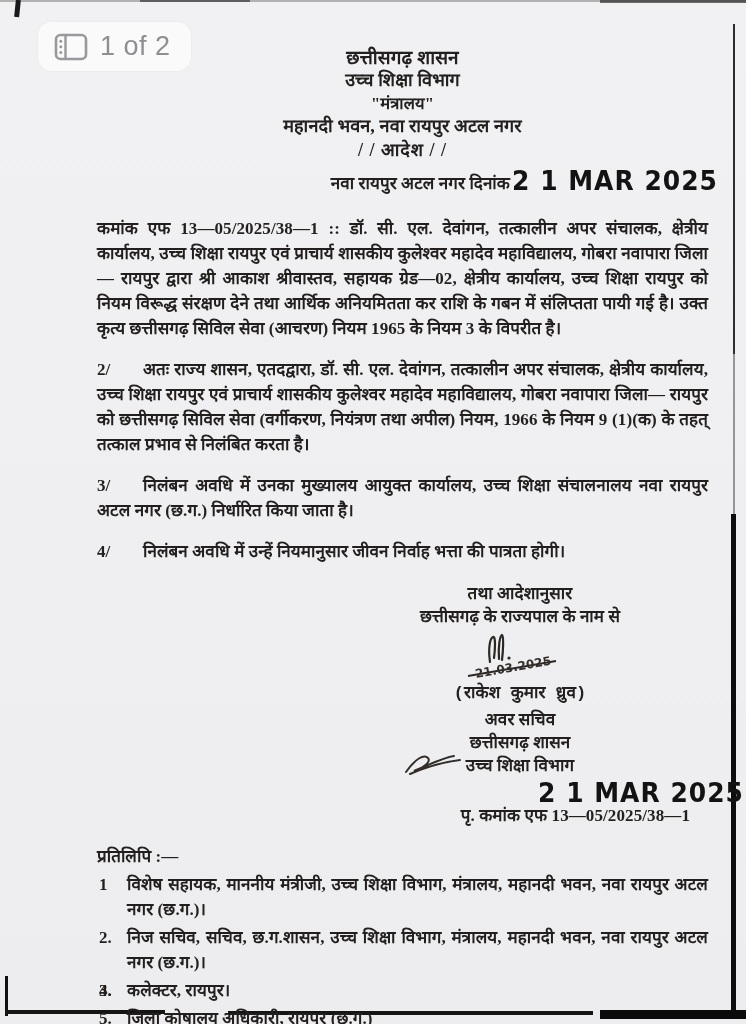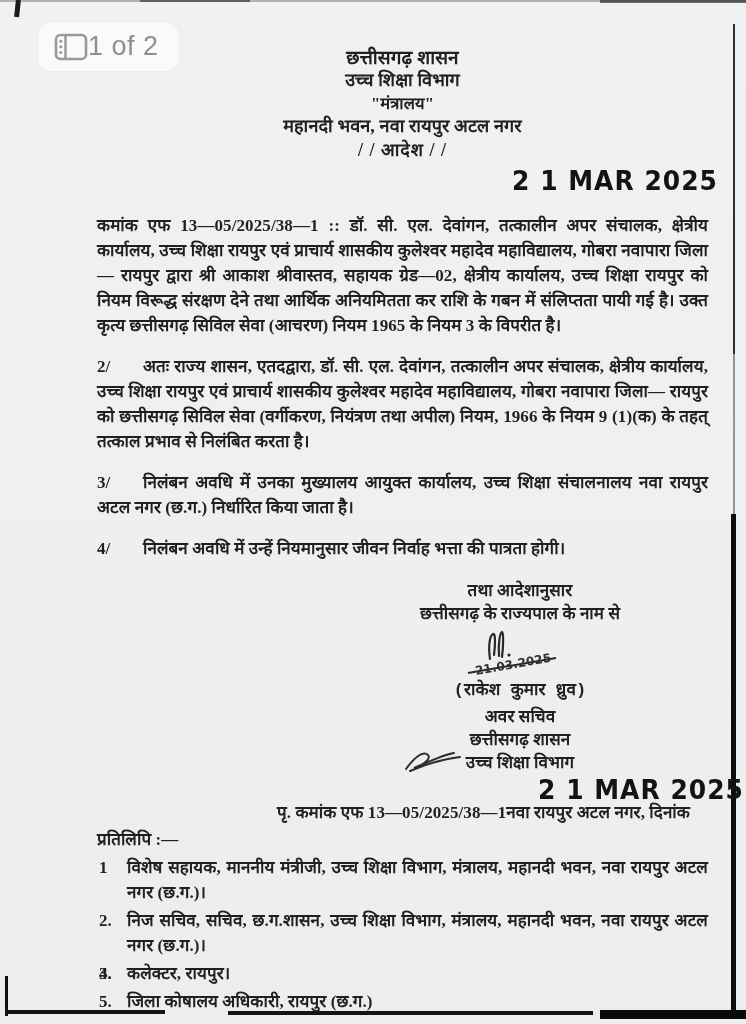--- a/index.html
+++ b/index.html
@@ -21,21 +21,21 @@
   .a-right-mid { left: 733px; top: 354px; width: 2px; height: 160px; background: rgba(40,40,40,.45); }
   .a-right-thick { left: 731px; top: 514px; width: 5px; height: 496px; background: #0d0d0d; }
   .a-bl-vert { left: 5px; top: 976px; width: 3px; height: 40px; background: #101010; }
   .a-bot-seg1 { left: 5px; top: 1010px; width: 160px; height: 4px; }
   .a-bot-seg2 { left: 228px; top: 1011px; width: 365px; height: 4px; }
   .a-bot-seg3 { left: 600px; top: 1010px; width: 146px; height: 9px; background: #0a0a0a; }
 
   
   .page-badge {
     position: absolute; left: 38px; top: 22px;
-    display: flex; align-items: center; gap: 0;
+    display: flex; align-items: center; gap: 12px;
     background: rgba(251,251,252,.92);
     border-radius: 14px;
     padding: 9px 20px 9px 16px;
     box-shadow: 0 0 0 1px rgba(0,0,0,.02);
     cursor: pointer;
   }
   .page-badge svg { display: block; }
   .page-badge .label {
     font-family: "Liberation Sans", "DejaVu Sans", sans-serif;
     font-size: 27px; color: #8e8e93; letter-spacing: .5px;
@@ -85,21 +85,21 @@
   .sig-line { line-height: 23px; }
   .dept-row { position: relative; line-height: 23px; }
   .dept-row .scribble { position: absolute; left: 42px; top: -4px; }
   .sig-stamp {
     position: absolute; right: -64px; bottom: -27px;
   }
 
   
   .footer { margin-top: 26px; position: relative; }
   .memo-row { display: flex; justify-content: flex-end; padding-right: 18px; }
-  .copies-label { margin-top: 2px; }
+  .copies-label { margin-top: 16px; }
   .copy-list { margin-top: 3px; }
   .copy-item { position: relative; padding-left: 30px; text-align: justify; margin-top: 3px; }
   .copy-item .cnum { position: absolute; left: 2px; top: 0; }
 </style>
 </head>
 <body>
 
 <div class="artifact a-top-strip"></div>
 <div class="artifact a-top-seg1"></div>
 <div class="artifact a-top-seg2"></div>
@@ -129,20 +129,21 @@
 
   <div class="doc-header">
     <div class="h1">छत्तीसगढ़ शासन</div>
     <div class="h2">उच्च शिक्षा विभाग</div>
     <div class="h3">"मंत्रालय"</div>
     <div class="h4">महानदी भवन, नवा रायपुर अटल नगर</div>
     <div class="h5">/ / आदेश / /</div>
   </div>
 
   <div class="dateline">
+    <span>नवा रायपुर अटल नगर दिनांक</span>
     <span class="stamp">2 1 MAR 2025</span>
   </div>
 
   <p class="para first">कमांक एफ 13—05/2025/38—1 :: डॉ. सी. एल. देवांगन, तत्कालीन अपर संचालक, क्षेत्रीय कार्यालय, उच्च शिक्षा रायपुर एवं प्राचार्य शासकीय कुलेश्वर महादेव महाविद्यालय, गोबरा नवापारा जिला— रायपुर द्वारा श्री आकाश श्रीवास्तव, सहायक ग्रेड—02, क्षेत्रीय कार्यालय, उच्च शिक्षा रायपुर को नियम विरूद्ध संरक्षण देने तथा आर्थिक अनियमितता कर राशि के गबन में संलिप्तता पायी गई है। उक्त कृत्य छत्तीसगढ़ सिविल सेवा (आचरण) नियम 1965 के नियम 3 के विपरीत है।</p>
 
   <p class="para"><span class="pnum">2/</span><span>अतः राज्य शासन, एतदद्वारा, डॉ. सी. एल. देवांगन, तत्कालीन अपर संचालक, क्षेत्रीय कार्यालय, उच्च शिक्षा रायपुर एवं प्राचार्य शासकीय कुलेश्वर महादेव महाविद्यालय, गोबरा नवापारा जिला— रायपुर को छत्तीसगढ़ सिविल सेवा (वर्गीकरण, नियंत्रण तथा अपील) नियम, 1966 के नियम 9 (1)(क) के तहत् तत्काल प्रभाव से निलंबित करता है।</span></p>
 
   <p class="para"><span class="pnum">3/</span><span>निलंबन अवधि में उनका मुख्यालय आयुक्त कार्यालय, उच्च शिक्षा संचालनालय नवा रायपुर अटल नगर (छ.ग.) निर्धारित किया जाता है।</span></p>
 
   <p class="para"><span class="pnum">4/</span><span>निलंबन अवधि में उन्हें नियमानुसार जीवन निर्वाह भत्ता की पात्रता होगी।</span></p>
@@ -168,21 +169,20 @@
         </svg>
       </span>
       <span>उच्च शिक्षा विभाग</span>
       <span class="stamp sig-stamp">2 1 MAR 2025</span>
     </div>
   </div>
 
   <div class="footer">
     <div class="memo-row">
       <span>पृ. कमांक एफ 13—05/2025/38—1</span>
-      <span>नवा रायपुर अटल नगर, दिनांक</span>
     </div>
     <div class="copies-label">प्रतिलिपि :—</div>
     <div class="copy-list">
       <div class="copy-item"><span class="cnum">1</span><span>विशेष सहायक, माननीय मंत्रीजी, उच्च शिक्षा विभाग, मंत्रालय, महानदी भवन, नवा रायपुर अटल नगर (छ.ग.)।</span></div>
       <div class="copy-item"><span class="cnum">2.</span><span>निज सचिव, सचिव, छ.ग.शासन, उच्च शिक्षा विभाग, मंत्रालय, महानदी भवन, नवा रायपुर अटल नगर (छ.ग.)।</span></div>
       <div class="copy-item"><span class="cnum">3.</span></div>
       <div class="copy-item"><span class="cnum">4.</span><span>कलेक्टर, रायपुर।</span></div>
       <div class="copy-item"><span class="cnum">5.</span><span>जिला कोषालय अधिकारी, रायपुर (छ.ग.)</span></div>
 
     </div>

